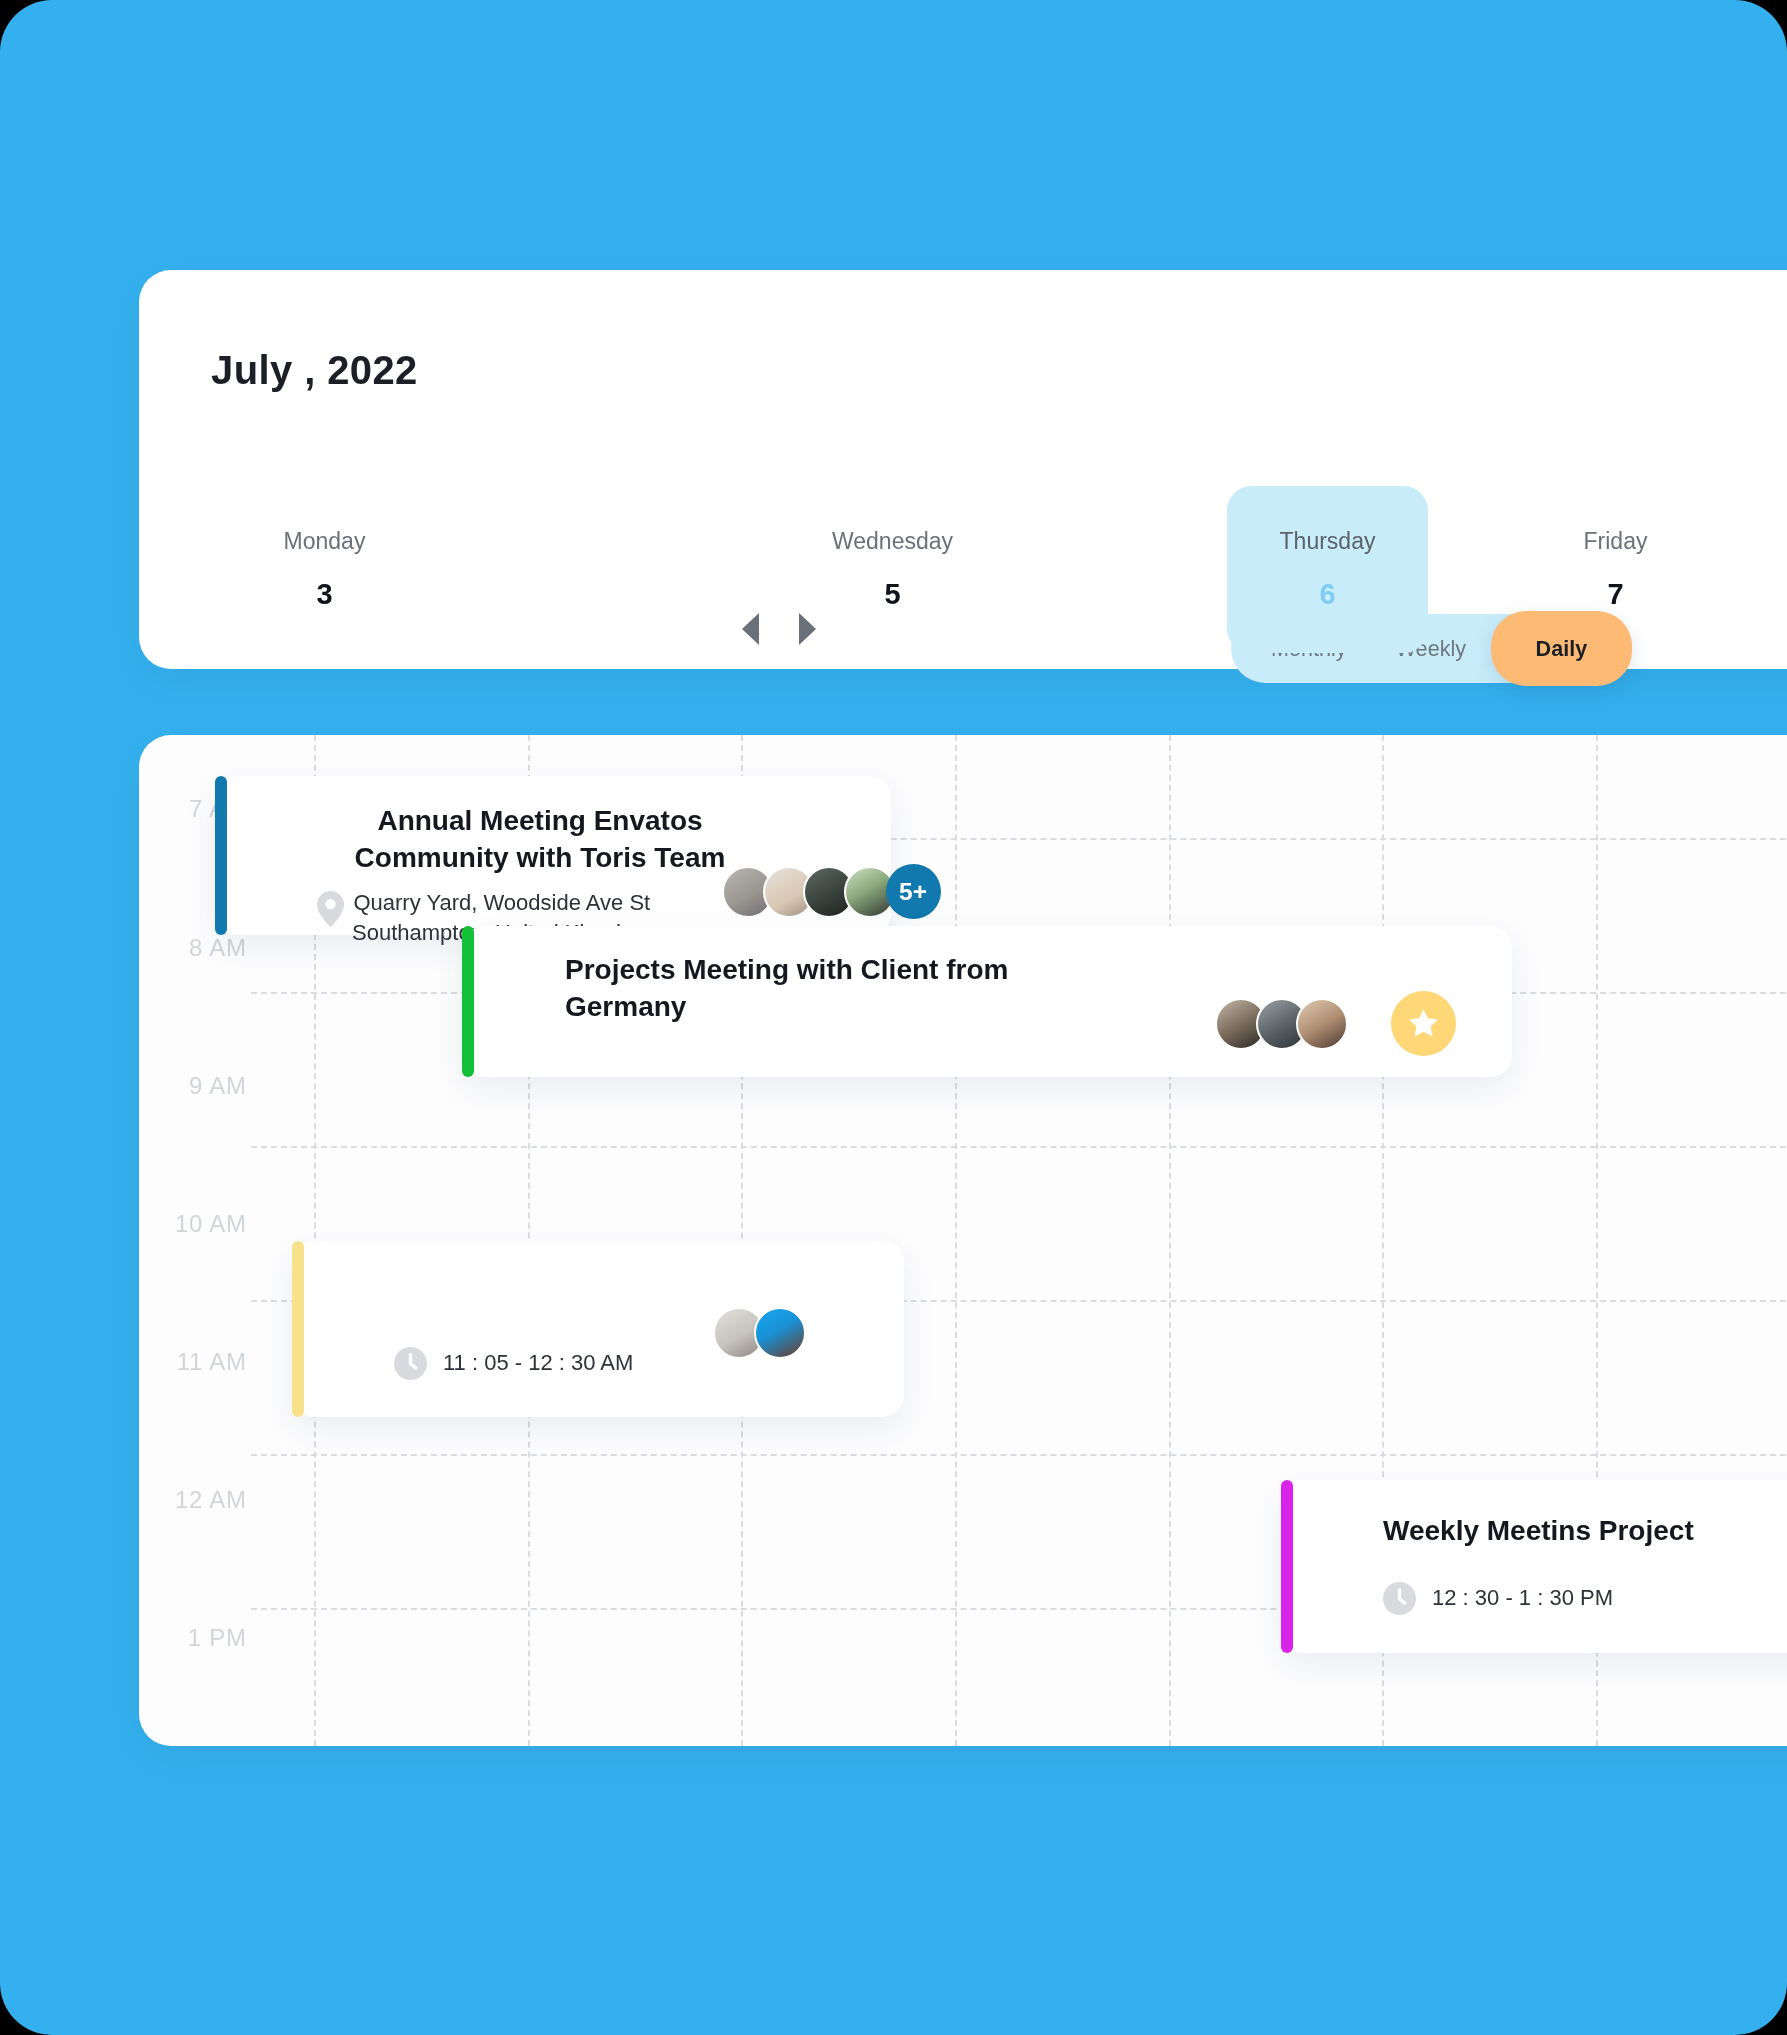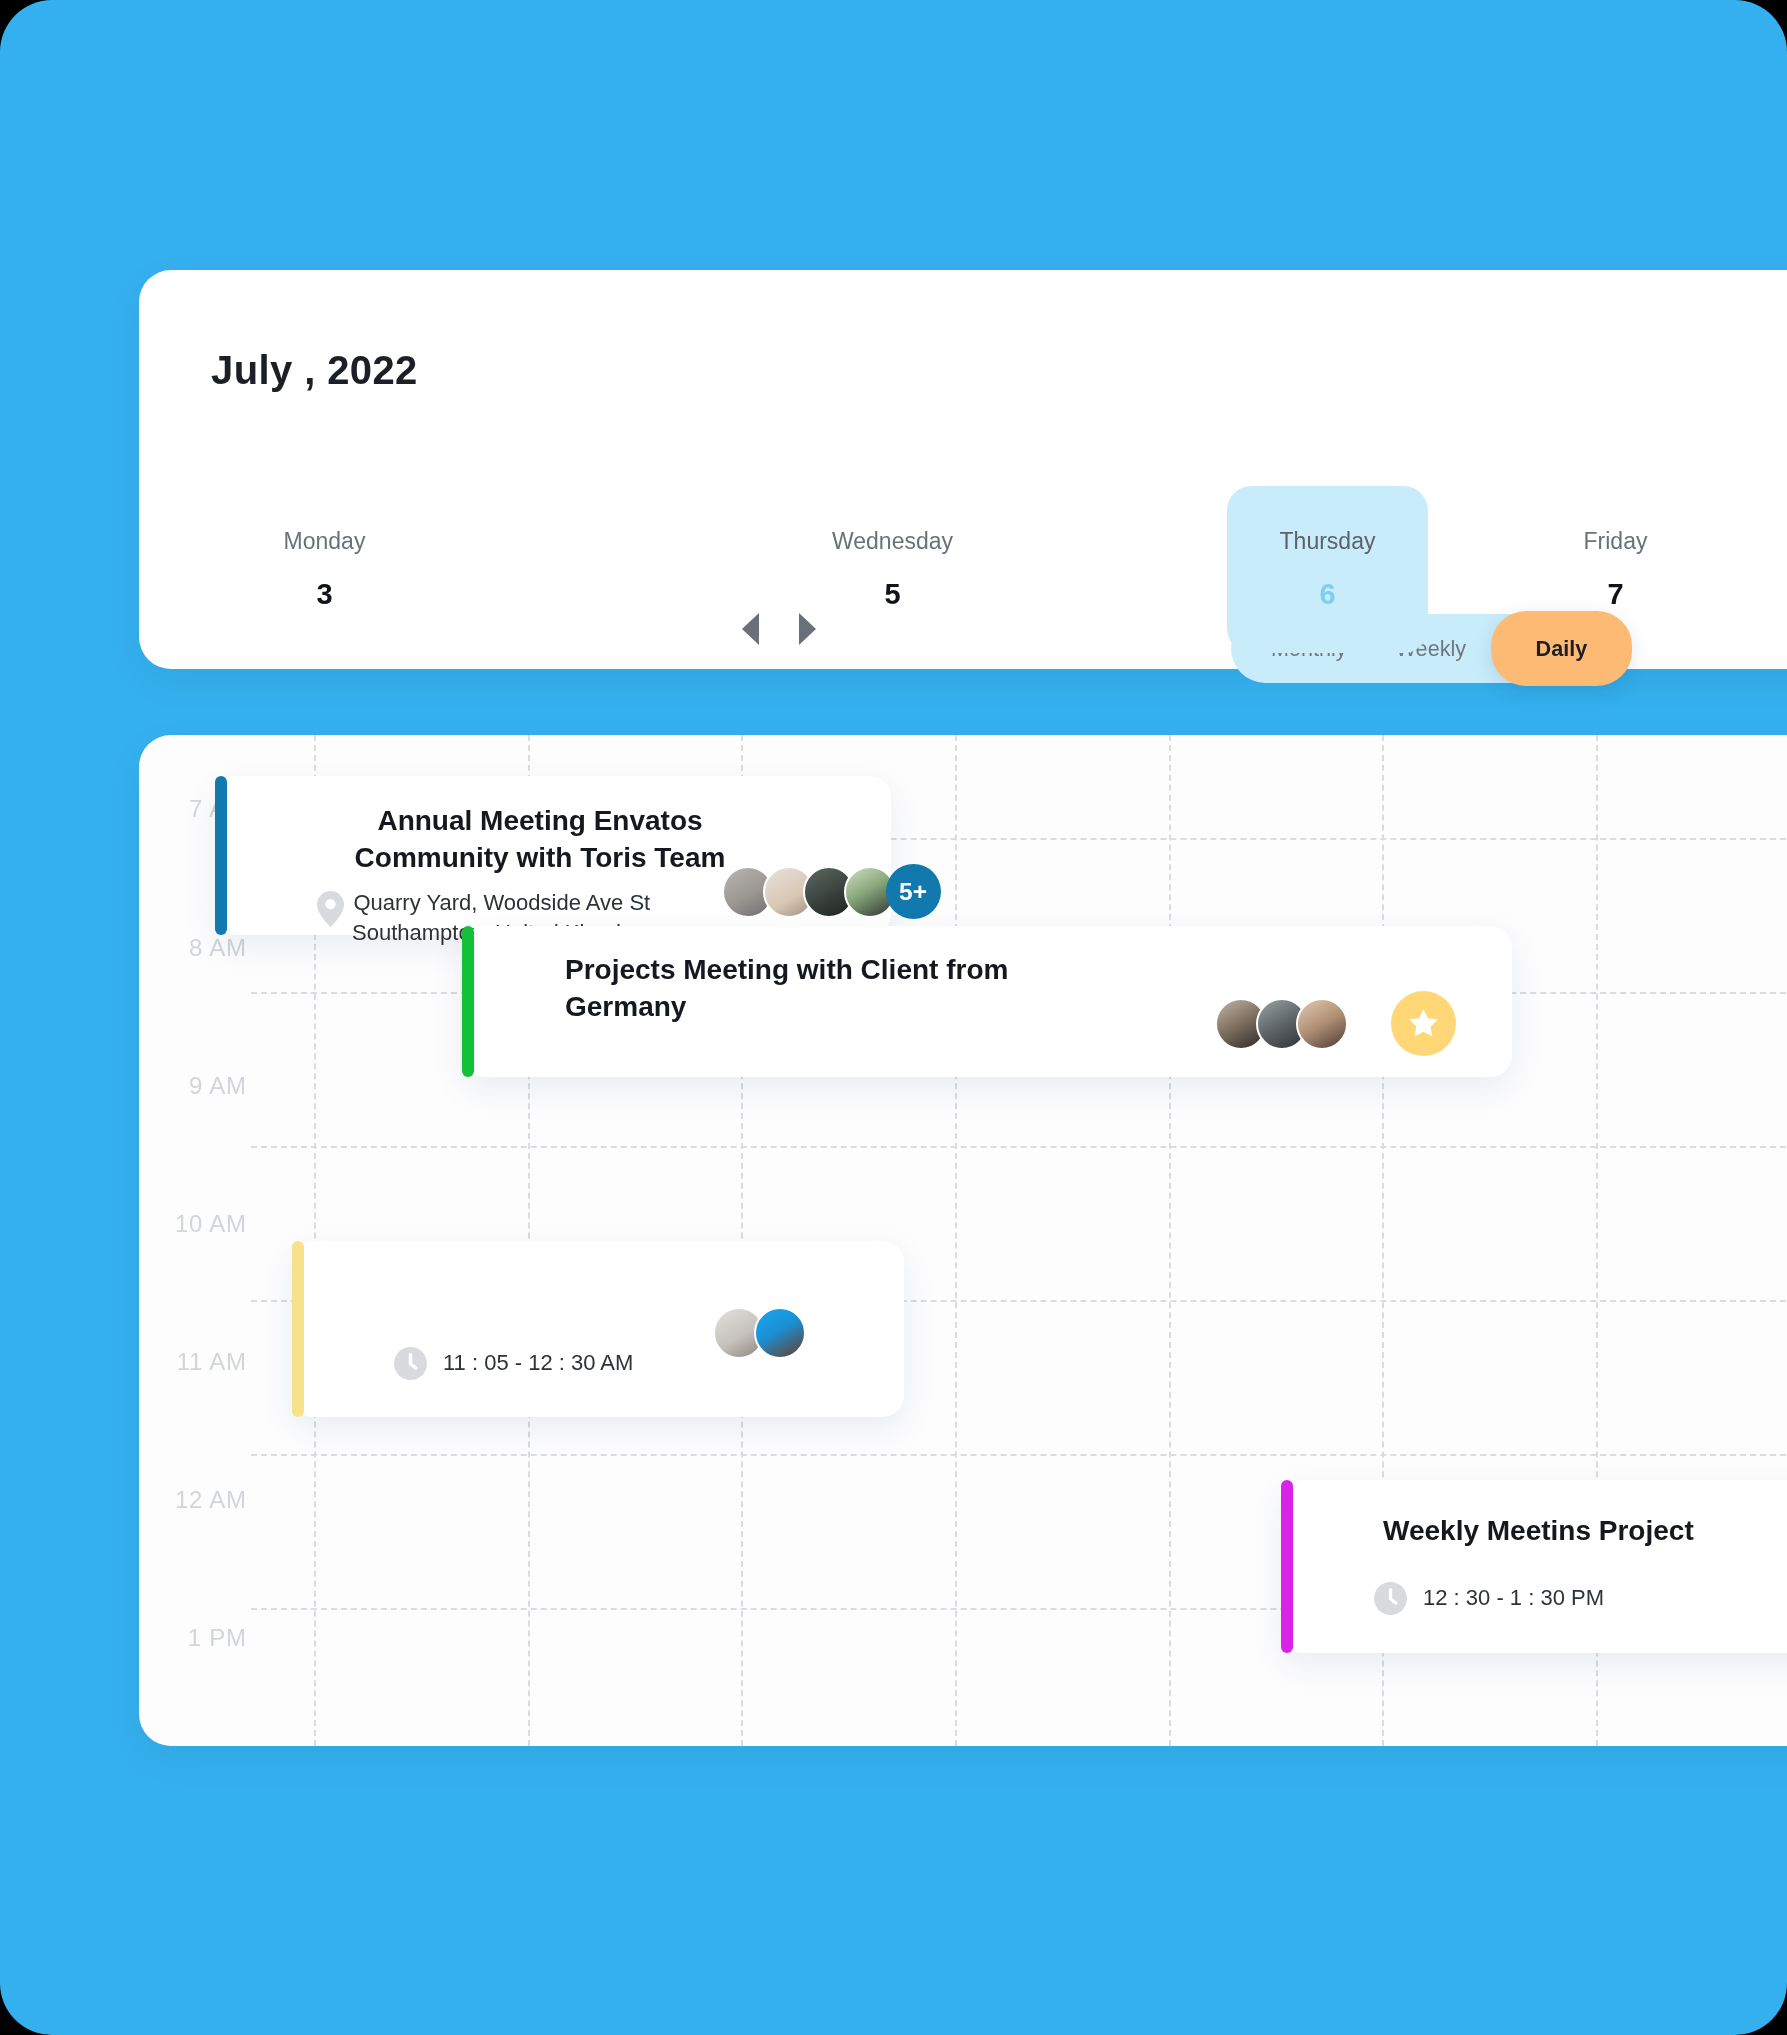--- a/index.html
+++ b/index.html
@@ -404,21 +404,21 @@
           <span class="av" style="background:linear-gradient(150deg,#e3e1de 0%,#c6c2bc 55%,#8b8580 100%);"></span>
           <span class="av" style="background:linear-gradient(150deg,#17a8f0 0%,#1a90d4 45%,#6b3b26 100%);"></span>
         </div>
       </div>
     </div>
 
     <div class="event" style="left:1142px; top:745px; width:648px; height:173px;">
       <div class="accent" style="background:#d923e8;"></div>
       <div class="ev-body">
         <div class="ev-title" style="left:102px; top:33px; width:460px;">Weekly Meetins Project</div>
-        <div class="ev-meta" style="left:93px; top:102px; align-items:center;">
+        <div class="ev-meta" style="left:102px; top:102px; align-items:center;">
           <svg class="clock-icon" viewBox="0 0 24 24">
             <circle cx="12" cy="12" r="12" fill="#d8dadd"></circle>
             <path d="M12 5.6v6.6l3.9 3.1" stroke="#ffffff" stroke-width="2.5" stroke-linecap="round" fill="none"></path>
           </svg>
           <span class="ev-meta-text">12 : 30 - 1 : 30 PM</span>
         </div>
 
       </div>
     </div>
 

